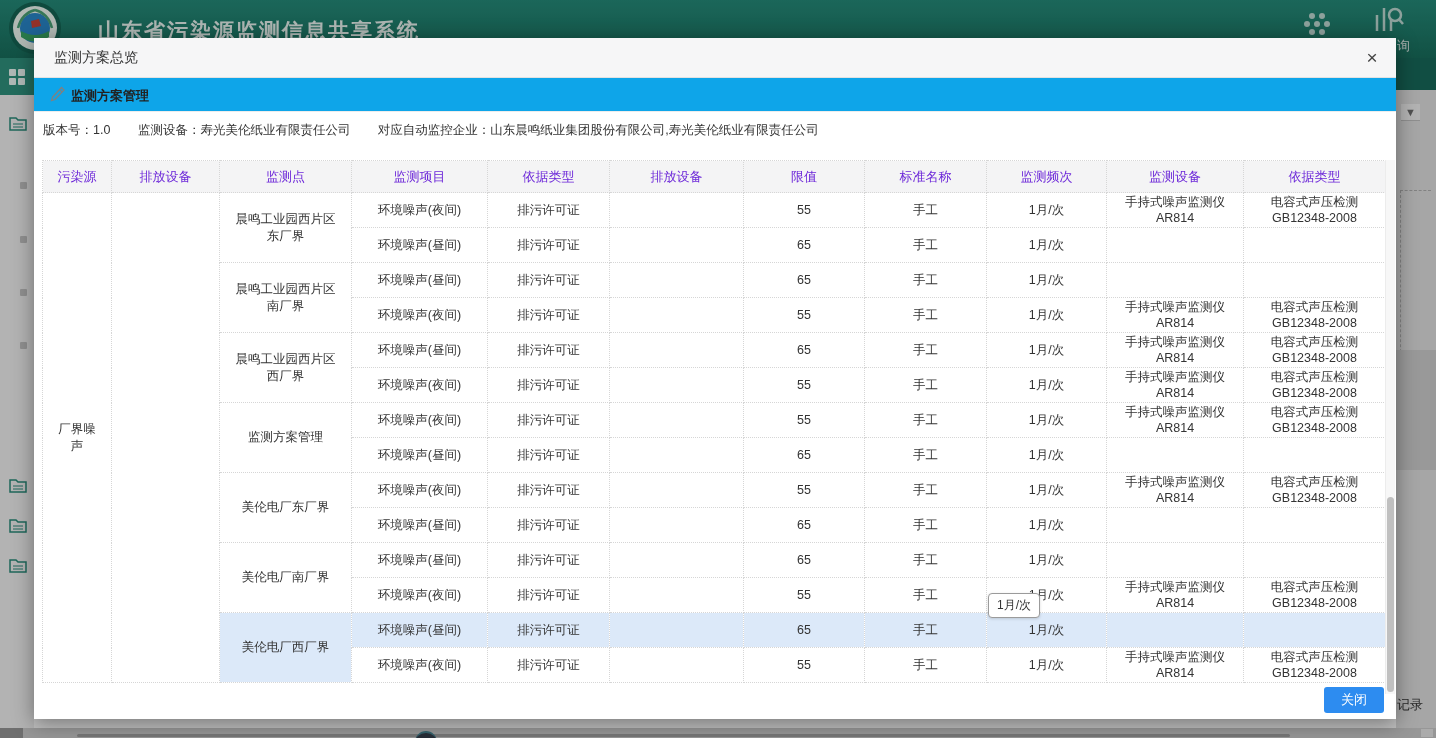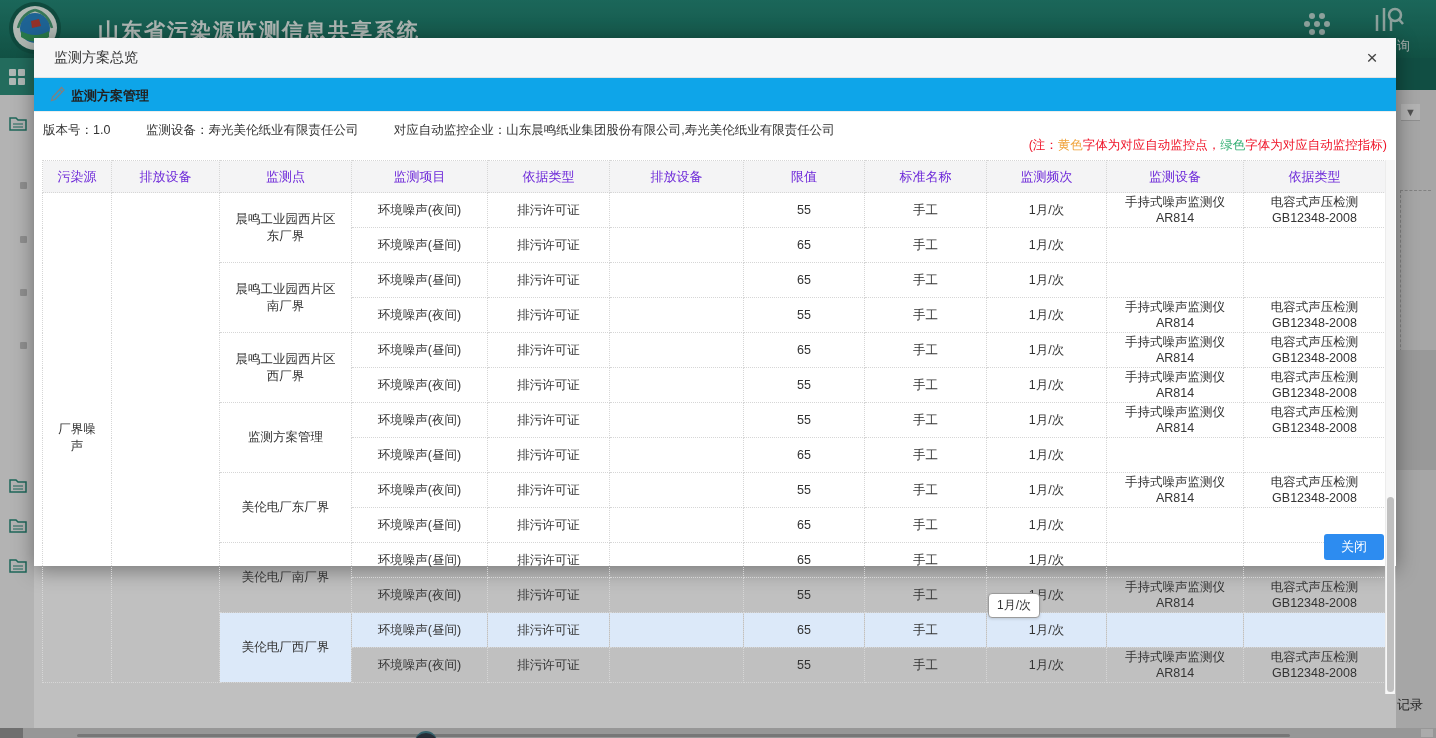--- a/index.html
+++ b/index.html
@@ -36,35 +36,35 @@
   .bottom-strip{position:absolute;left:0;top:728px;width:1436px;height:10px;background:#c7c7c7;}
   .bs-corner{position:absolute;left:0;top:0;width:23px;height:10px;background:#8f8f8f;}
   .bs-thumb{position:absolute;left:77px;top:6px;width:1213px;height:3px;background:#9a9a9a;border-radius:2px;}
   .bs-fab{position:absolute;left:415px;top:3px;width:22px;height:22px;border-radius:50%;
           background:#2c3542;border-top:2px solid #3f7e8d;box-sizing:border-box;}
   .bs-rbox{position:absolute;left:1421px;top:1px;width:12px;height:8px;background:#e2e2e2;}
 
   #overlay{position:absolute;left:0;top:0;width:1436px;height:738px;background:rgba(30,30,30,0.28);}
 
   
-  #modal{position:absolute;left:34px;top:38px;width:1362px;height:528px;background:#fff;
+  #modal{position:absolute;left:34px;top:38px;width:1362px;height:681px;background:#fff;
          box-shadow:0 4px 20px rgba(0,0,0,.4);}
   .m-titlebar{position:absolute;left:0;top:0;width:100%;height:40px;background:#f6f6f7;
               border-bottom:1px solid #e2e2e2;box-sizing:border-box;}
   .m-title{position:absolute;left:20px;top:11px;font-size:14px;color:#333;}
   .m-close{position:absolute;right:12px;top:8px;width:24px;height:24px;line-height:24px;
            text-align:center;font-size:19px;color:#444;cursor:pointer;}
   .m-section{position:absolute;left:0;top:40px;width:100%;height:34px;background:#0ea5e9;
              border-bottom:1px solid #ededed;box-sizing:border-box;}
   .pen-icon{position:absolute;left:15px;top:8px;width:16px;height:16px;}
   .m-section-title{position:absolute;left:37px;top:9px;font-size:13px;font-weight:bold;color:#222;}
 
   .m-info{position:absolute;left:0;top:74px;width:100%;height:48px;}
   .info-text{position:absolute;left:9px;top:10px;font-size:12.5px;color:#333;white-space:nowrap;}
-  .info-text .seg{margin-right:32px;}
+  .info-text .seg{margin-right:24px;}
   .m-note{position:absolute;right:9px;top:25px;font-size:12.5px;color:#ef1227;white-space:nowrap;}
   .m-note .y{color:#f0a33a;}
   .m-note .g{color:#2fae71;}
 
   .m-table{position:absolute;left:8px;top:122px;width:1343px;border-collapse:collapse;table-layout:fixed;}
   .m-table th{background:#f4f4f5;border:1px dotted #d6d6d6;height:31px;padding:0 2px;
               font-size:13px;font-weight:normal;color:#6d28d9;}
   .m-table td{border:1px dotted #d6d6d6;height:34px;padding:0 3px;font-size:12.5px;color:#333;
               text-align:center;vertical-align:middle;line-height:1.3;box-sizing:content-box;
               overflow:hidden;}
@@ -203,23 +203,20 @@
         </svg>
       </div>
       <div class="m-section-title">监测方案管理</div>
     </div>
 
     <div class="m-info">
       <div class="info-text">
         <span class="seg"><span>版本号：</span><span>1.0</span></span>
         <span class="seg"><span>监测设备：</span><span>寿光美伦纸业有限责任公司</span></span>
         <span class="seg"><span>对应自动监控企业：</span><span>山东晨鸣纸业集团股份有限公司,寿光美伦纸业有限责任公司</span></span>
-      </div>
-      <div class="m-note">
-        <span>(注：</span><span class="y">黄色</span><span>字体为对应自动监控点，</span><span class="g">绿色</span><span>字体为对应自动监控指标)</span>
       </div>
     </div>
 
     <table class="m-table">
       <colgroup id="cols">
           <col style="width: 69px;">
           <col style="width: 108px;">
           <col style="width: 132px;">
           <col style="width: 136px;">
           <col style="width: 122px;">

